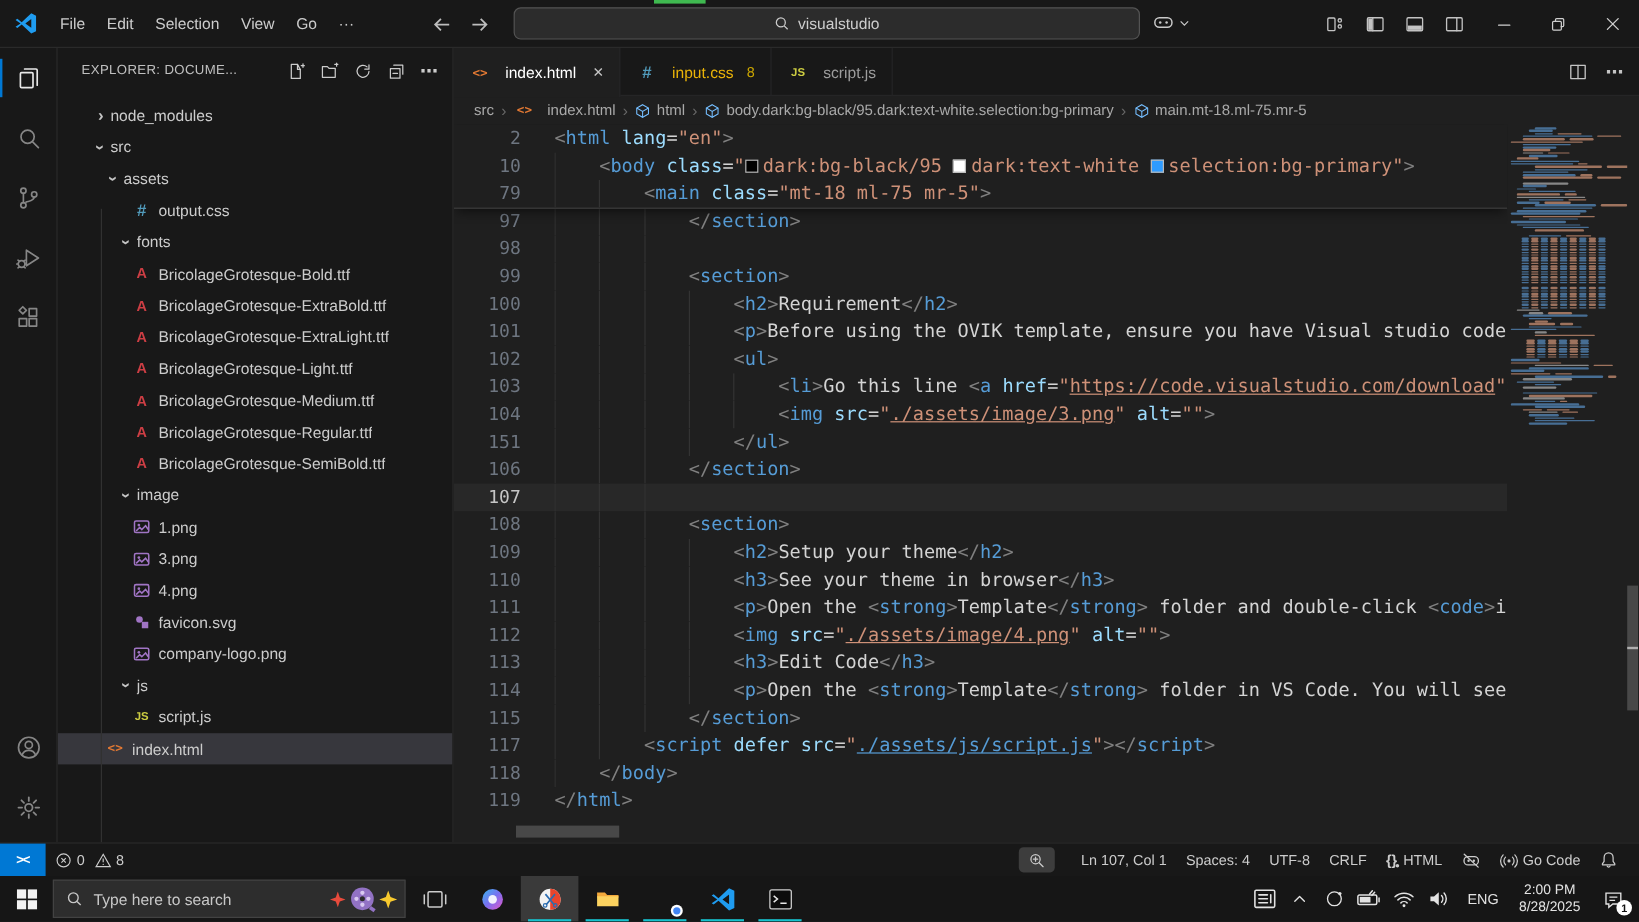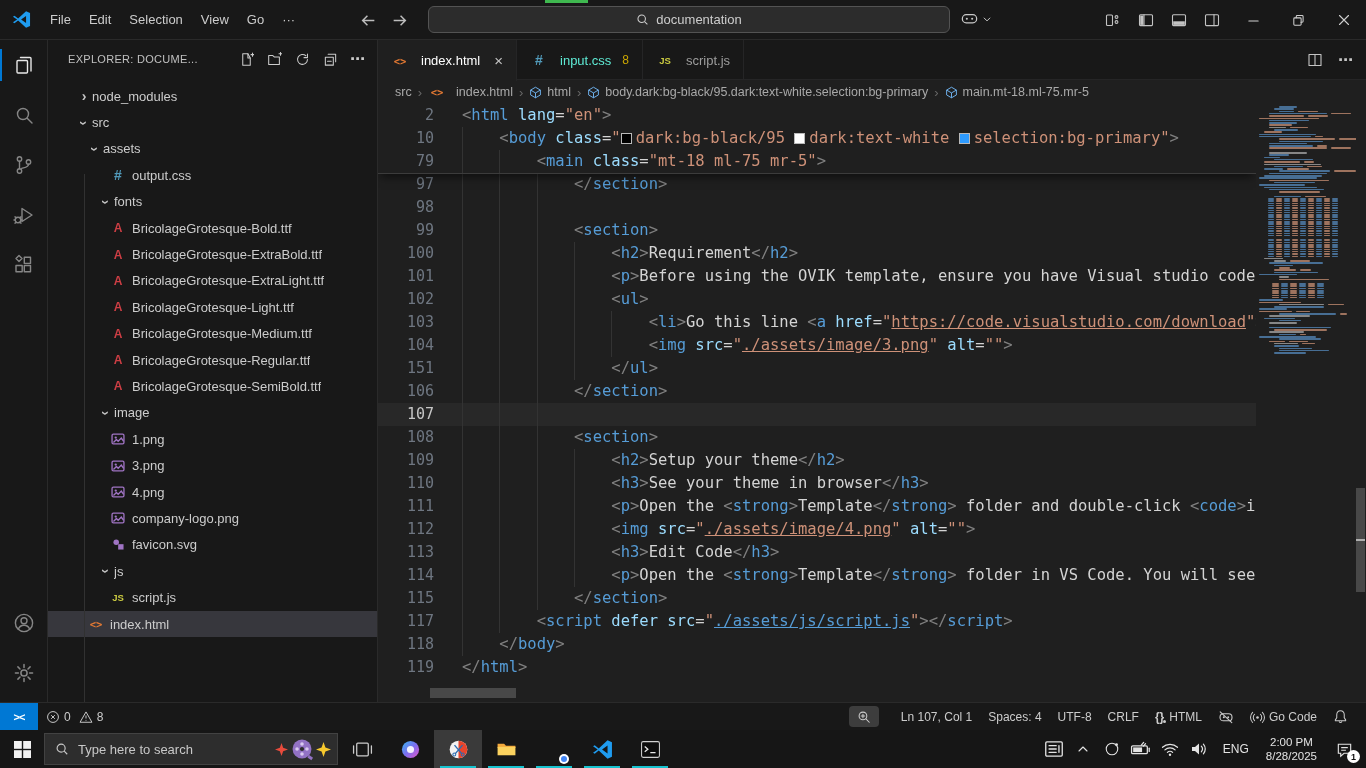--- a/index.html
+++ b/index.html
@@ -131,21 +131,21 @@
           </svg>
         </span>
     </span>
     <div class="searchbox">
       <span>
           <svg width="13" height="13" viewBox="0 0 16 16" fill="none" stroke="currentColor" stroke-width="1.3">
             <circle cx="7" cy="7" r="4.6"></circle>
             <path d="M10.5 10.5 14 14"></path>
           </svg>
         </span>
-      <span>documentation</span>
+      <span>visualstudio</span>
     </div>
     <span class="copilot-badge">
       <span>
           <svg width="19" height="19" viewBox="0 0 20 20" fill="none" stroke="currentColor" stroke-width="1.3">
             <rect x="2.5" y="6" width="15" height="8.5" rx="4"></rect>
             <circle cx="7.2" cy="10.2" r="1.1" fill="currentColor" stroke="none"></circle>
             <circle cx="12.8" cy="10.2" r="1.1" fill="currentColor" stroke="none"></circle>
           </svg>
         </span>
       <span>
@@ -386,36 +386,36 @@
             <svg width="14" height="14" viewBox="0 0 16 16">
               <rect x="1.2" y="2.5" width="13.6" height="11" rx="1.5" fill="none" stroke="#a074c4" stroke-width="1.5"></rect>
               <circle cx="5.4" cy="6.4" r="1.3" fill="#a074c4"></circle>
               <path d="M2.8 12l3.4-3.4 2 2L11.8 7l2.6 3.6" stroke="#a074c4" fill="none" stroke-width="1.5"></path>
             </svg>
           </span>
           <span class="tree-label">4.png</span>
         </div>
         <div class="tree-row" style="padding-left: 61px;">
           <span class="fi">
+            <svg width="13" height="13" viewBox="0 0 16 16" fill="#a074c4">
+              <circle cx="5.2" cy="5.2" r="3.4"></circle>
+              <rect x="7.6" y="7.6" width="6.6" height="6.6"></rect>
+            </svg>
+          </span>
+          <span class="tree-label">favicon.svg</span>
+        </div>
+        <div class="tree-row" style="padding-left: 61px;">
+          <span class="fi">
             <svg width="14" height="14" viewBox="0 0 16 16">
               <rect x="1.2" y="2.5" width="13.6" height="11" rx="1.5" fill="none" stroke="#a074c4" stroke-width="1.5"></rect>
               <circle cx="5.4" cy="6.4" r="1.3" fill="#a074c4"></circle>
               <path d="M2.8 12l3.4-3.4 2 2L11.8 7l2.6 3.6" stroke="#a074c4" fill="none" stroke-width="1.5"></path>
             </svg>
           </span>
           <span class="tree-label">company-logo.png</span>
-        </div>
-        <div class="tree-row" style="padding-left: 61px;">
-          <span class="fi">
-            <svg width="13" height="13" viewBox="0 0 16 16" fill="#a074c4">
-              <circle cx="5.2" cy="5.2" r="3.4"></circle>
-              <rect x="7.6" y="7.6" width="6.6" height="6.6"></rect>
-            </svg>
-          </span>
-          <span class="tree-label">favicon.svg</span>
         </div>
         <div class="tree-row" style="padding-left: 50px;">
           <span class="chev exp">›</span>
           <span class="tree-label">js</span>
         </div>
         <div class="tree-row" style="padding-left: 61px;">
           <span class="fi" style="color: rgb(203, 203, 65); font-size: 9.5px;">JS</span>
           <span class="tree-label">script.js</span>
         </div>
         <div class="tree-row selected" style="padding-left: 39px;">
@@ -428,21 +428,21 @@
   <div class="editor">
     <div class="tabstrip">
       <span id="tabs" style="display:flex">
           <div class="tab active">
             <span class="fi" style="color: rgb(227, 121, 51); font-size: 10.5px; font-family: &quot;DejaVu Sans Mono&quot;, monospace;">&lt;&gt;</span>
             <span>index.html</span>
             <span class="tclose">×</span>
           </div>
           <div class="tab">
             <span class="fi" style="color: rgb(81, 154, 186); font-size: 14px;">#</span>
-            <span style="color: #5eead4;">input.css</span>
+            <span style="color: #eab308;">input.css</span>
             <span class="tbadge" style="color: rgb(204, 167, 0);">8</span>
           </div>
           <div class="tab">
             <span class="fi" style="color: rgb(203, 203, 65); font-size: 9.5px;">JS</span>
             <span>script.js</span>
           </div>
         </span>
       <span id="editorActions" class="editor-actions">
           <span>
             <svg width="16" height="16" viewBox="0 0 16 16" fill="none" stroke="currentColor" stroke-width="1.1" stroke-linecap="round" stroke-linejoin="round">

